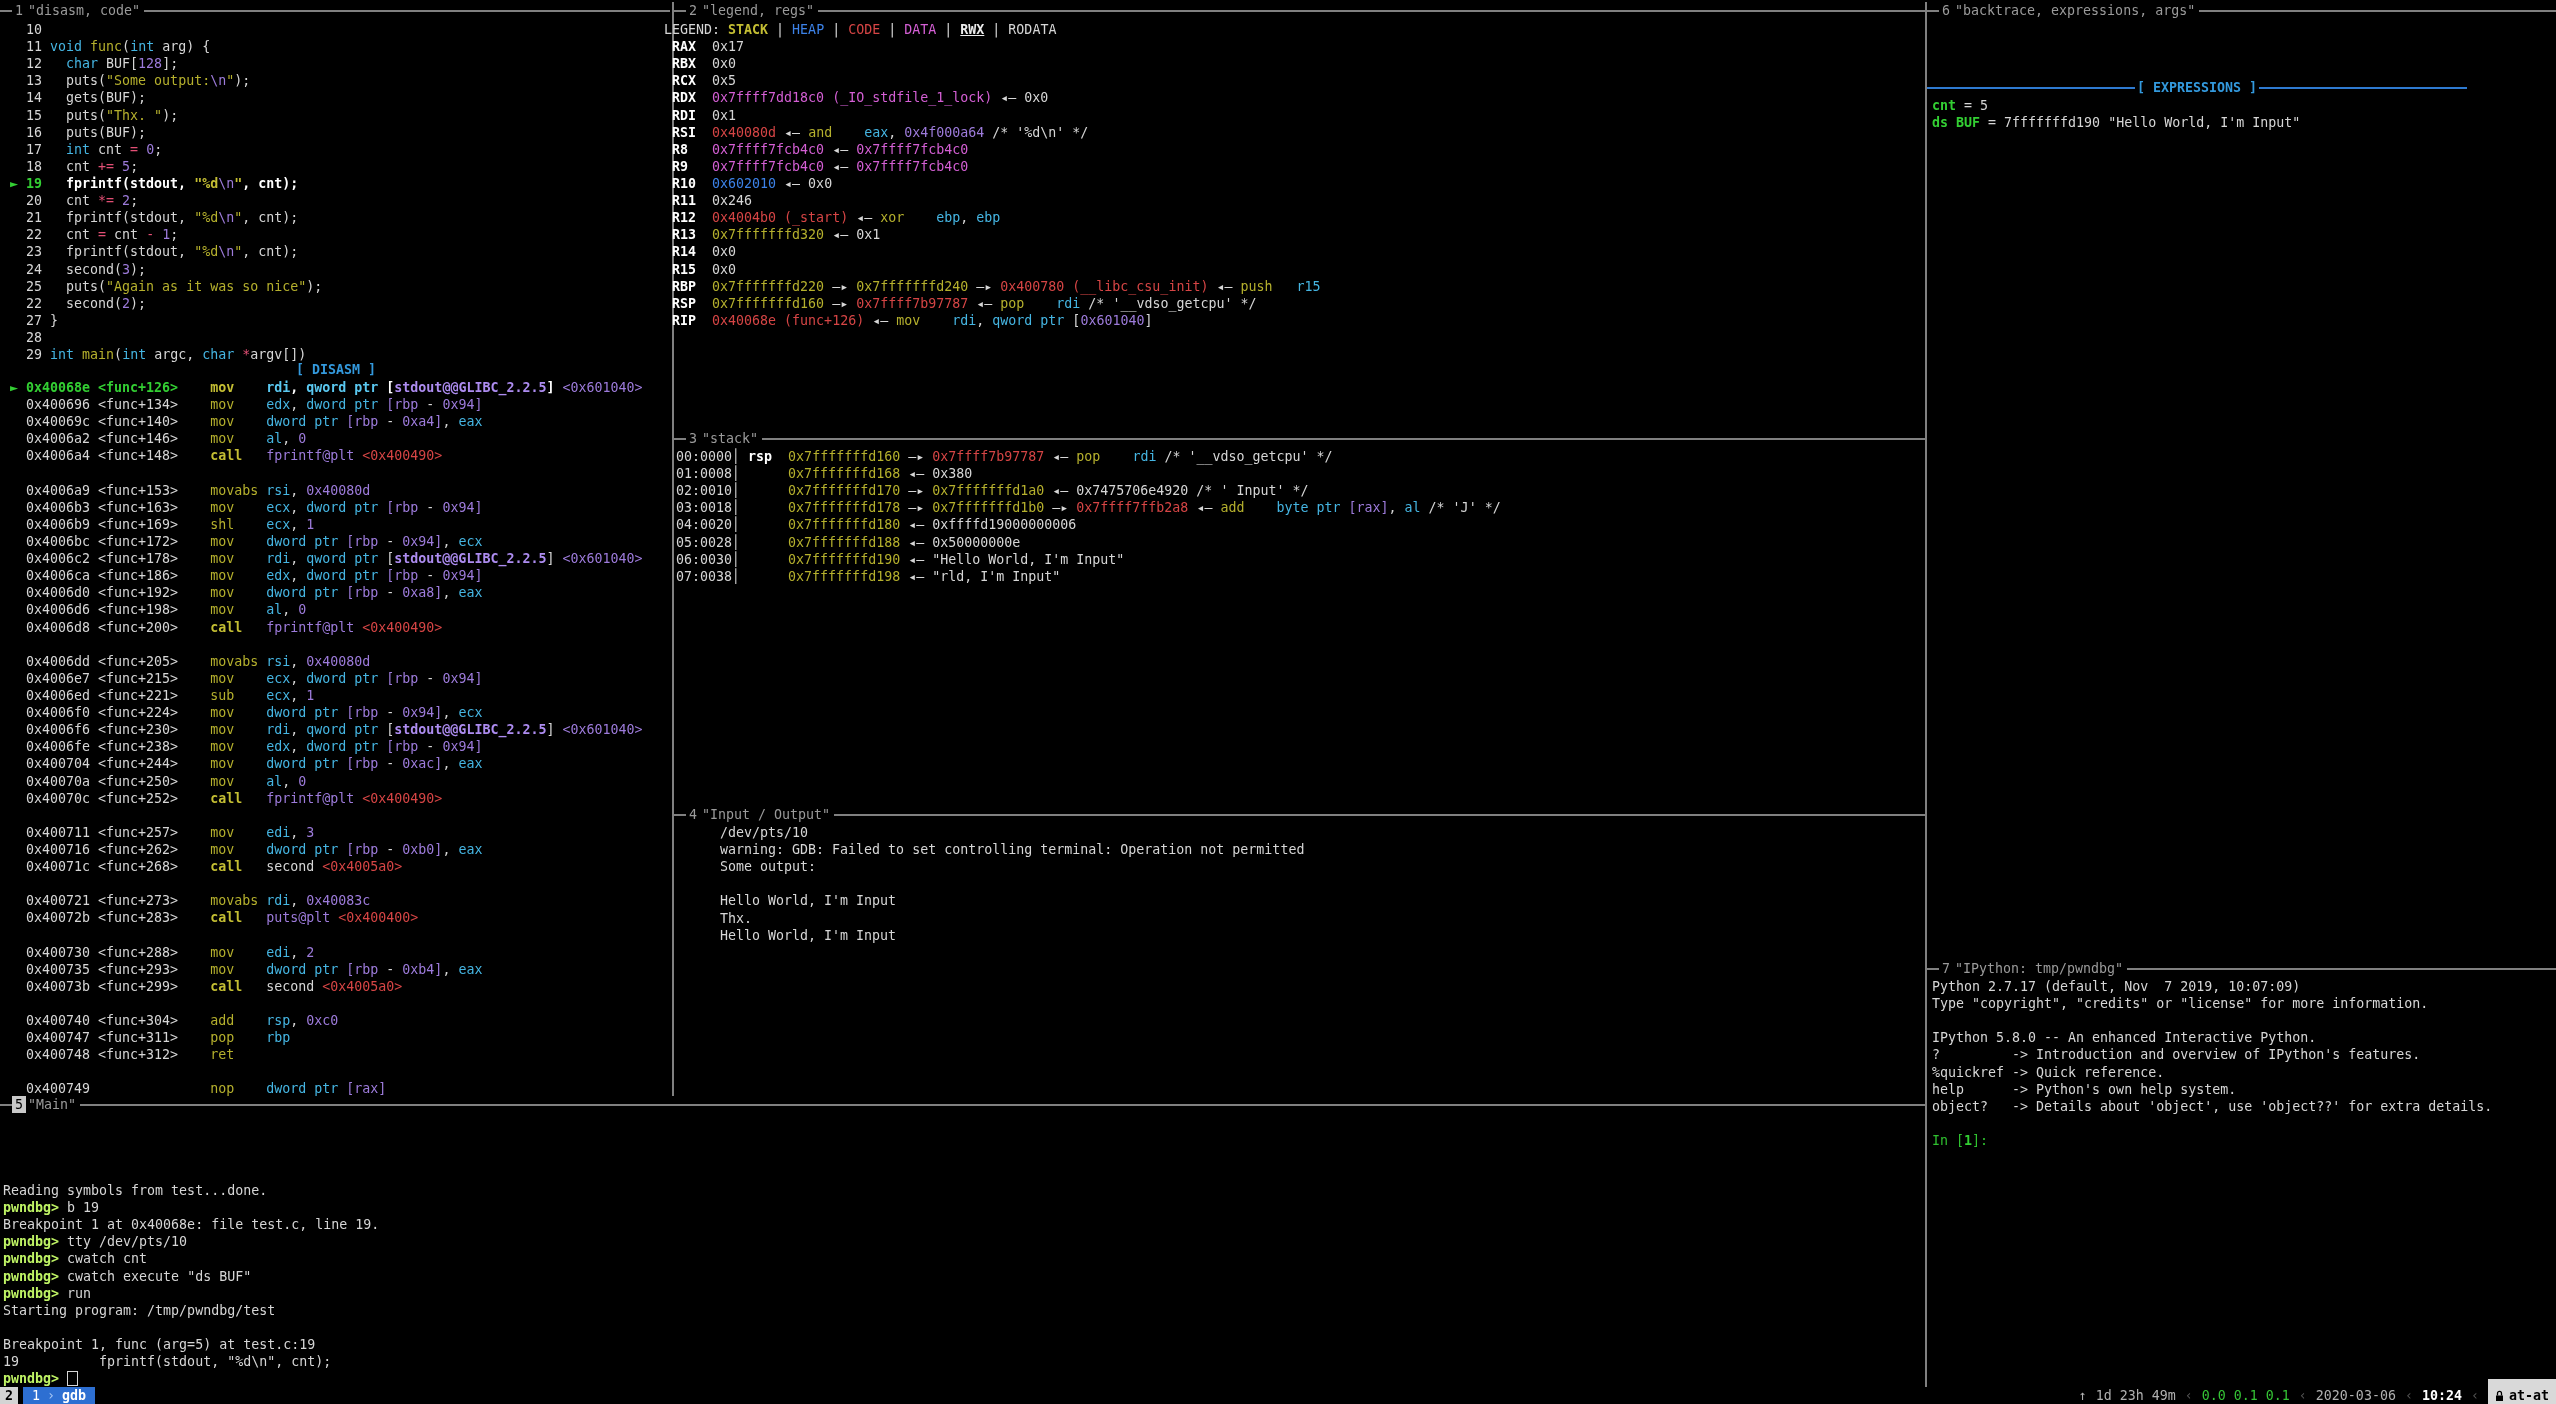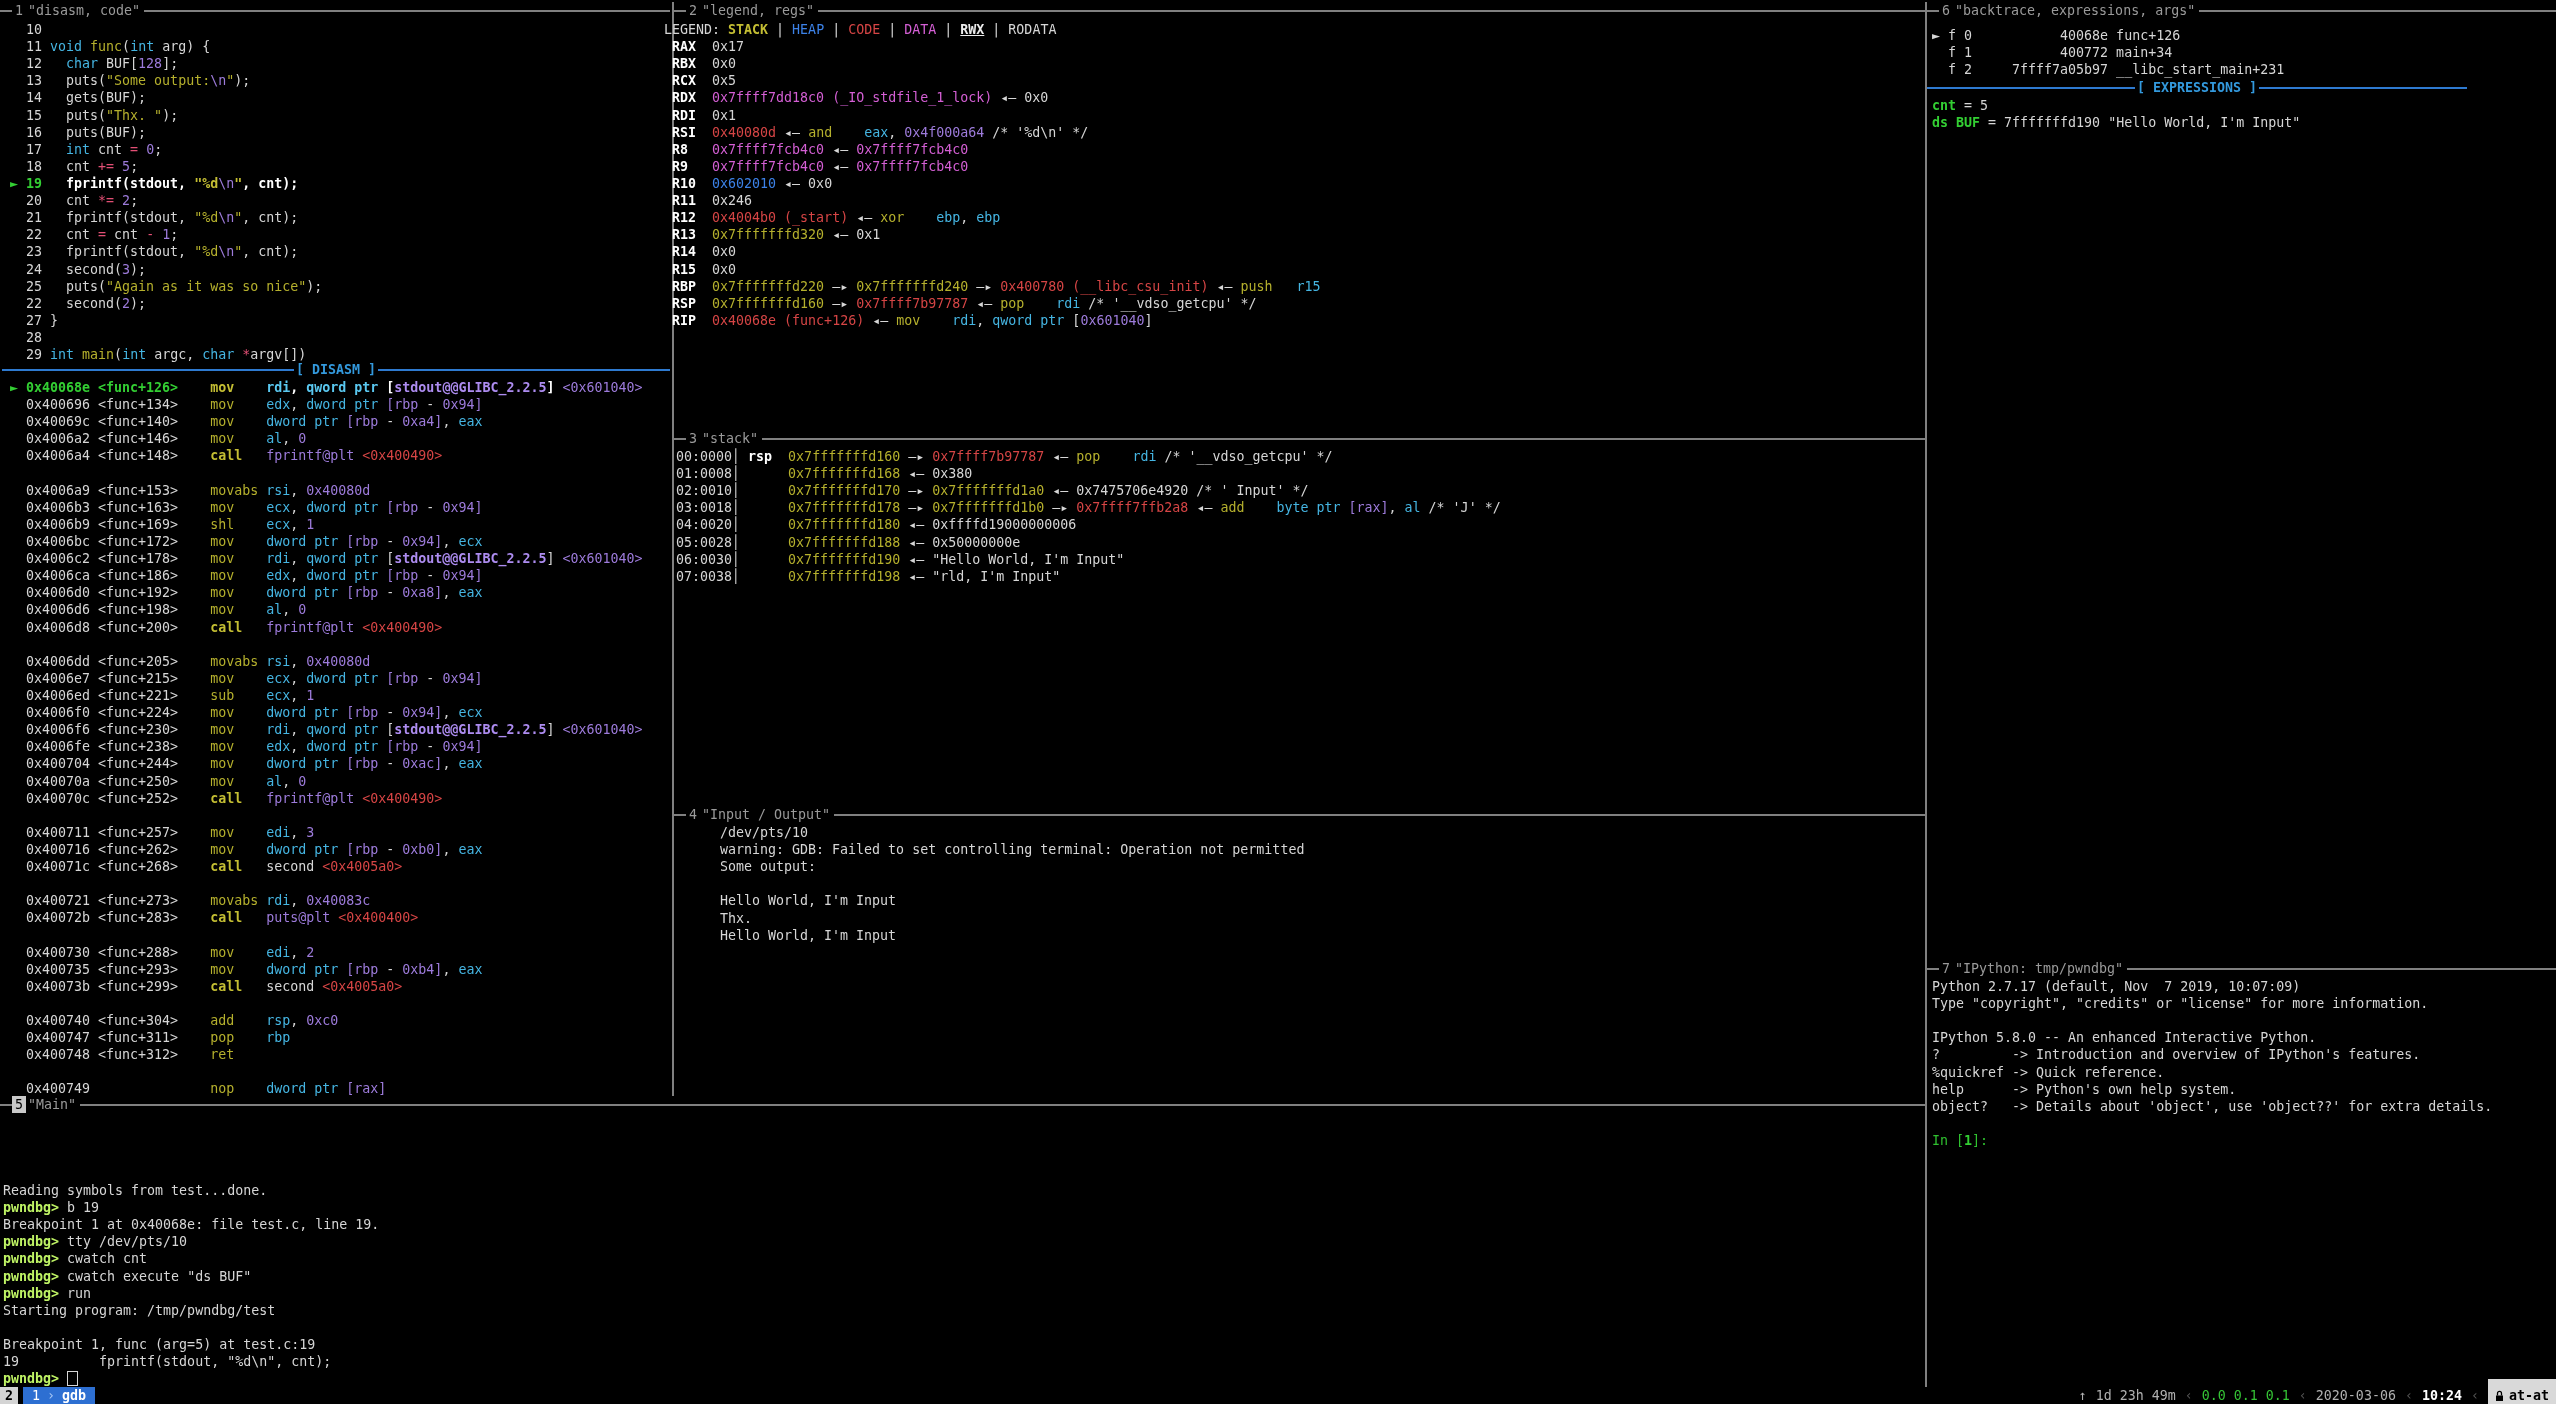--- a/index.html
+++ b/index.html
@@ -87,21 +87,21 @@
       <div class="tl"><span class="w">   22   cnt </span><span class="pk">=</span><span class="w"> cnt </span><span class="pk">-</span><span class="w"> </span><span class="p">1</span><span class="w">;</span></div>
       <div class="tl"><span class="w">   23   fprintf(stdout, </span><span class="y">"%d</span><span class="p">\n</span><span class="y">"</span><span class="w">, cnt);</span></div>
       <div class="tl"><span class="w">   24   second(</span><span class="p">3</span><span class="w">);</span></div>
       <div class="tl"><span class="w">   25   puts(</span><span class="y">"Again as it was so nice"</span><span class="w">);</span></div>
       <div class="tl"><span class="w">   22   second(</span><span class="p">2</span><span class="w">);</span></div>
       <div class="tl"><span class="w">   27 }</span></div>
       <div class="tl"><span class="w">   28 </span></div>
       <div class="tl"><span class="w">   29 </span><span class="c">int</span><span class="y"> main</span><span class="w">(</span><span class="c">int</span><span class="w"> argc, </span><span class="c">char</span><span class="w"> </span><span class="pk">*</span><span class="w">argv[])</span></div>
     </div>
 
-  <div class="sep-blue" style="left:2px;top:361px;width:668px;">
+  <div class="sep-blue" style="left:2px;top:361px;width:668px;flex-direction:column;">
     <span class="bd fill"></span>
     <span class="sep-label">[ DISASM ]</span>
     <span class="bd fill"></span>
   </div>
 
   <div class="abs" style="left:2px;top:379px;">
       <div class="tl"><span class="GB"> ► 0x40068e &lt;func+126&gt;</span><span class="w">    </span><span class="Y">mov</span><span class="w">    </span><span class="C">rdi</span><span class="W">, </span><span class="C">qword ptr</span><span class="W"> [</span><span class="P">stdout@@GLIBC_2.2.5</span><span class="W">] </span><span class="p">&lt;0x601040&gt;</span></div>
       <div class="tl"><span class="w">   0x400696 &lt;func+134&gt;    </span><span class="y">mov</span><span class="w">    </span><span class="c">edx</span><span class="w">, </span><span class="c">dword ptr</span><span class="w"> </span><span class="p">[rbp</span><span class="w"> - </span><span class="p">0x94]</span></div>
       <div class="tl"><span class="w">   0x40069c &lt;func+140&gt;    </span><span class="y">mov</span><span class="w">    </span><span class="c">dword ptr</span><span class="w"> </span><span class="p">[rbp</span><span class="w"> - </span><span class="p">0xa4]</span><span class="w">, </span><span class="c">eax</span></div>
       <div class="tl"><span class="w">   0x4006a2 &lt;func+146&gt;    </span><span class="y">mov</span><span class="w">    </span><span class="c">al</span><span class="w">, </span><span class="p">0</span></div>
@@ -192,25 +192,20 @@
   <div class="abs" style="left:676px;top:824px;margin-left:44px;">
       <div class="tl"><span class="w">/dev/pts/10</span></div>
       <div class="tl"><span class="w">warning: GDB: Failed to set controlling terminal: Operation not permitted</span></div>
       <div class="tl"><span class="w">Some output:</span></div>
       <div class="tl">&nbsp;</div>
       <div class="tl"><span class="w">Hello World, I'm Input</span></div>
       <div class="tl"><span class="w">Thx. </span></div>
       <div class="tl"><span class="w">Hello World, I'm Input</span></div>
     </div>
 
-  <div class="abs" style="left:1932px;top:27px;">
-      <div class="tl"><span class="w">► f 0           40068e func+126</span></div>
-      <div class="tl"><span class="w">  f 1           400772 main+34</span></div>
-      <div class="tl"><span class="w">  f 2     7ffff7a05b97 __libc_start_main+231</span></div>
-    </div>
   <div class="sep-blue" style="left:1927px;top:79px;width:540px;">
     <span class="bd fill"></span>
     <span class="sep-label">[ EXPRESSIONS ]</span>
     <span class="bd fill"></span>
   </div>
   <div class="abs" style="left:1932px;top:97px;">
       <div class="tl"><span class="GB">cnt</span><span class="w"> = 5</span></div>
       <div class="tl"><span class="GB">ds BUF</span><span class="w"> = 7fffffffd190 "Hello World, I'm Input"</span></div>
     </div>
 

